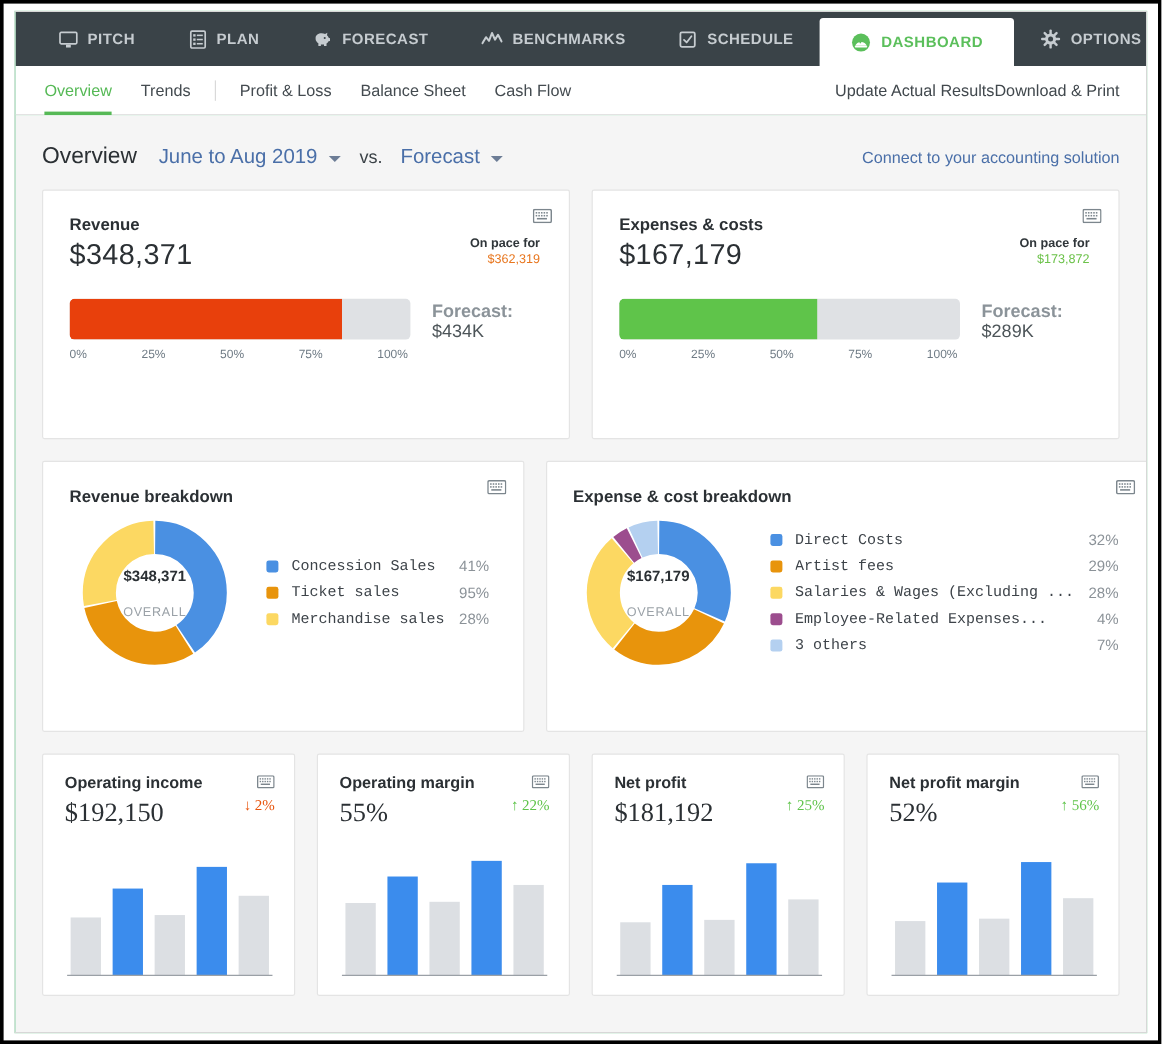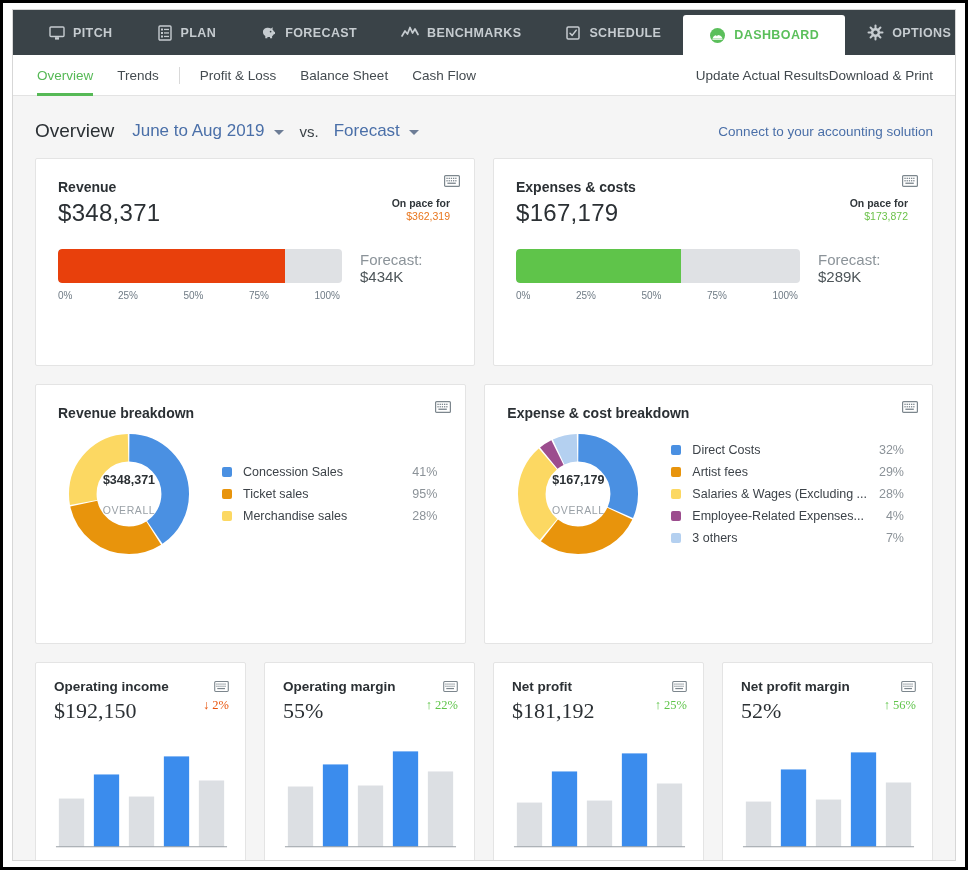--- a/index.html
+++ b/index.html
@@ -148,42 +148,42 @@
   .progress-col { flex: 1; }
   .progress-track {
     height: 34px; background: #dfe1e4; border-radius: 4px; overflow: hidden;
   }
   .progress-fill { height: 100%; border-radius: 4px 0 0 4px; }
   .ticks {
     display: flex; justify-content: space-between;
     font-size: 10px; color: #6f7b85; margin-top: 7px; padding-right: 2px;
   }
   .forecast { width: 92px; padding-top: 2px; }
-  .forecast-label { font-size: 15px; color: #8b9399; font-weight: 400; }
+  .forecast-label { font-size: 15px; color: #8b9399; font-weight: 700; }
   .forecast-val { font-size: 15px; color: #4d5559; font-weight: 300; }
 
   
-  .card-mid { height: 260px; flex: 1; padding: 20px 22px; }
+  .card-mid { height: 226px; flex: 1; padding: 20px 22px; }
   .donut-area { display: flex; align-items: center; margin-top: 12px; }
   .donut { width: 122px; height: 122px; position: relative; flex: none; margin-left: 10px; }
   .donut svg { display: block; }
   .donut-center {
     position: absolute; inset: 0;
     display: flex; flex-direction: column; align-items: center; justify-content: center;
     pointer-events: none;
   }
   .donut-total { font-size: 12.5px; font-weight: bold; color: #2b3034; }
   .donut-sub { font-size: 10.5px; color: #9aa1a7; letter-spacing: .6px; margin-top: 17px;}
   .legend { margin-left: 32px; flex: 1; padding-right: 6px; }
   .legend-row {
     display: flex; align-items: center; font-size: 12.5px; color: #3d4349;
     line-height: 19px; padding: 1.5px 0;
   }
   .swatch { width: 10px; height: 10px; border-radius: 2px; margin-right: 11px; flex: none; }
-  .legend-label { white-space: nowrap; overflow: hidden; text-overflow: ellipsis; }
+  .legend-label { white-space: nowrap; overflow: hidden; text-overflow: ellipsis; font-family: Liberation Mono, monospace; }
   .legend-pct { margin-left: auto; color: #8b9298; padding-left: 12px; }
 
   
   .card-mini { height: 202px; flex: 1; padding: 16px 16px 10px 18px; display: flex; flex-direction: column;}
   .mini-title { font-size: 13.5px; font-weight: bold; color: #2b3034; }
   .mini-row { display: flex; align-items: flex-start; margin-top: 4px; font-family: Liberation Serif, serif; }
   .mini-amount { font-size: 22px; color: #2b3034; font-weight: 300; }
   .mini-delta { margin-left: auto; font-size: 12.5px; display: flex; align-items: center; gap: 3px;}
   .mini-kb { position: absolute; top: 15px; right: 16px; }
   .minichart { flex: 1; position: relative; margin-top: 14px; }

